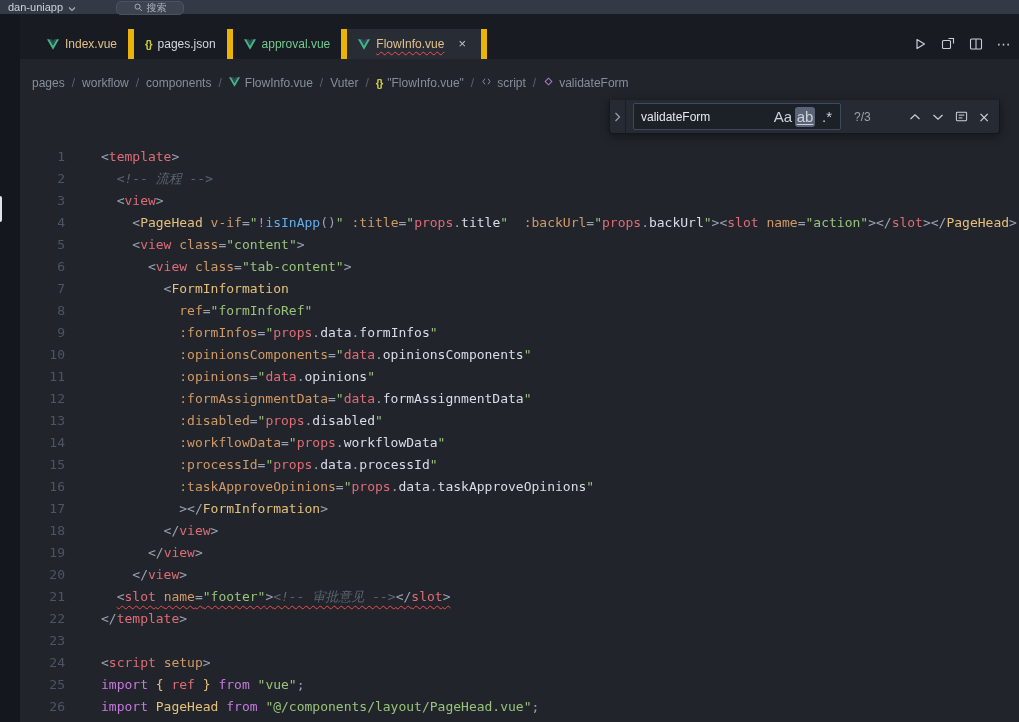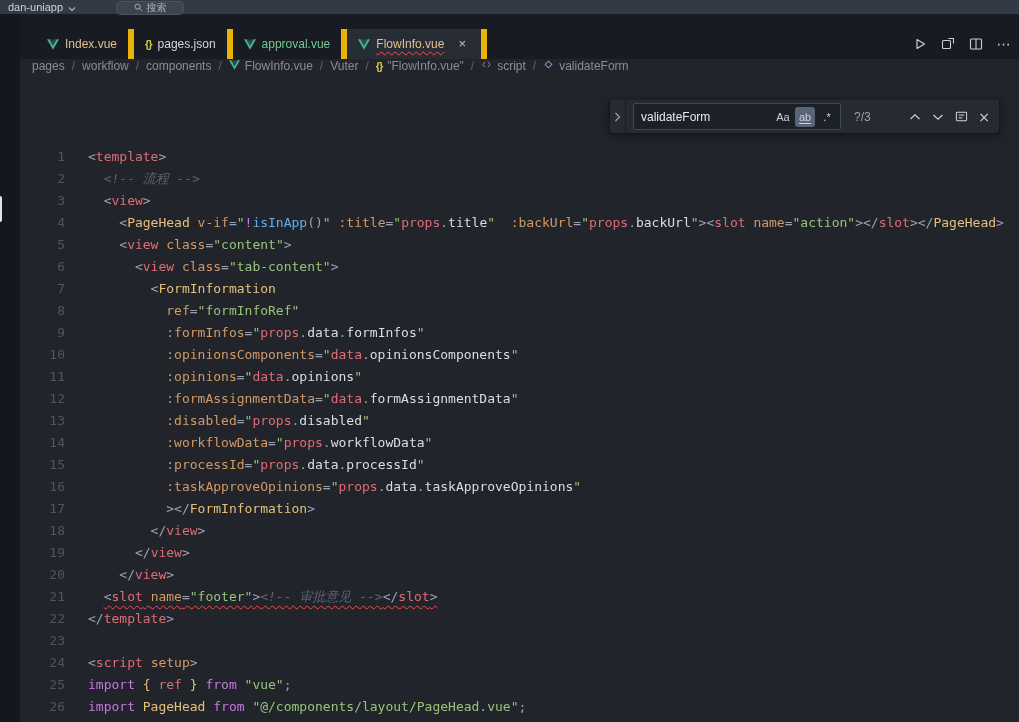--- a/index.html
+++ b/index.html
@@ -23,49 +23,49 @@
   .tab{display:flex;align-items:center;gap:6px;padding:0 11px;background:var(--tabbar-bg,#181b21);border-right:6px solid #eab308;font-size:12px;cursor:pointer;white-space:nowrap;}
   .tab.active{background:var(--active-tab-bg,#282d35);}
   .tab-icon{display:flex;align-items:center;}
   .json-braces{color:var(--json-yellow,#cbcb41);font-weight:bold;font-size:11px;letter-spacing:-1px;}
   .tab-close{margin-left:4px;color:#bdc3ce;font-size:13px;width:16px;height:16px;line-height:16px;text-align:center;border-radius:3px;cursor:pointer;}
   .squiggle{text-decoration:underline wavy var(--error-red,#f14c4c);text-decoration-thickness:1px;text-underline-offset:3px;}
   .editor-actions{position:absolute;right:2px;bottom:0;height:30px;display:flex;align-items:center;gap:6px;padding:0 2px;}
   .icon-btn{width:22px;height:22px;display:flex;align-items:center;justify-content:center;border-radius:4px;cursor:pointer;color:#c8cdd6;}
   .ellipsis{font-size:14px;color:#c8cdd6;letter-spacing:1px;}
   
-  .breadcrumbs{position:absolute;left:20px;right:0;top:59px;height:31px;display:flex;align-items:flex-start;padding-left:12px;font-size:12px;color:var(--breadcrumb-fg,#868e9c);gap:7px;background:var(--editor-bg,#21252b);white-space:nowrap;}
+  .breadcrumbs{position:absolute;left:20px;right:0;top:59px;height:31px;display:flex;align-items:flex-end;padding-left:12px;font-size:12px;color:var(--breadcrumb-fg,#868e9c);gap:7px;background:var(--editor-bg,#21252b);white-space:nowrap;}
   .crumb{display:flex;align-items:center;gap:5px;cursor:pointer;}
   .crumb-sep{color:#596170;}
   
   .editor{position:absolute;left:20px;right:0;top:90px;bottom:0;background:var(--editor-bg,#21252b);overflow:hidden;}
   .code{position:absolute;top:56px;left:0;right:0;font-family:"DejaVu Sans Mono","Liberation Mono",monospace,sans-serif;font-size:13px;line-height:22px;}
   .code-line{display:flex;height:22px;white-space:pre;}
   .ln{width:45px;text-align:right;color:var(--line-number,#4d5464);flex:none;user-select:none;cursor:pointer;}
-  .lc{margin-left:23px;}
+  .lc{margin-left:36px;}
   .tk-pn{color:var(--tok-pn,#9aa2b1);}
   .tk-tag{color:var(--tok-tag,#e06c75);}
   .tk-comp{color:var(--tok-comp,#e5c07b);}
   .tk-attr{color:var(--tok-attr,#d19a66);}
   .tk-str{color:var(--tok-str,#98c379);}
   .tk-var{color:var(--tok-var,#e06c75);}
   .tk-prop{color:var(--tok-prop,#d8dde6);}
   .tk-fn{color:var(--tok-fn,#61afef);}
   .tk-kw{color:var(--tok-kw,#c678dd);}
   .tk-brace{color:var(--tok-brace,#e5c07b);}
   .tk-op{color:var(--tok-op,#c678dd);}
   .tk-cm{color:var(--tok-cm,#5c6370);font-style:italic;}
   .u{text-underline-offset:3px;}
   .w{text-decoration:underline wavy var(--error-red,#f14c4c);text-decoration-thickness:1px;text-underline-offset:4px;}
   
   .find{position:absolute;top:10px;right:19px;height:33px;background:var(--find-bg,#262b33);border:1px solid #14171c;border-top:none;border-radius:0 0 4px 4px;display:flex;align-items:center;box-shadow:0 2px 10px rgba(0,0,0,.45);padding-right:5px;z-index:8;}
   .find-toggle{width:15px;align-self:stretch;display:flex;align-items:center;justify-content:center;color:#9aa1ac;border-right:1px solid #1a1e24;cursor:pointer;}
   .find-input-wrap{display:flex;align-items:center;background:var(--input-bg,#1c2027);border:1px solid #3e4a5c;height:25px;margin-left:7px;padding:0 3px 0 7px;border-radius:2px;}
   .find-input{background:transparent;border:0;outline:0;color:#e6e9ee;font-size:12px;width:130px;font-family:"Liberation Sans",sans-serif;padding:0;}
-  .find-opt{width:20px;height:20px;margin-left:2px;border-radius:3px;display:flex;align-items:center;justify-content:center;font-size:11px;color:#ccd1da;cursor:pointer;}
+  .find-opt{width:20px;height:20px;margin-left:2px;border-radius:3px;display:flex;align-items:center;justify-content:center;font-size:15px;color:#ccd1da;cursor:pointer;}
   .find-opt.active{background:#5a6477;}
   .ww{text-decoration:underline;text-underline-offset:2px;}
   .find-results{color:#9ba2ae;font-size:12px;margin:0 14px 0 13px;min-width:34px;}
   .find-nav{width:20px;height:20px;display:flex;align-items:center;justify-content:center;border-radius:3px;color:#ccd1da;cursor:pointer;margin-left:3px;}
   .find-close{font-size:14px;font-family:"DejaVu Sans",sans-serif;}
 </style>
 </head>
 <body>
 
 <div class="titlebar">

